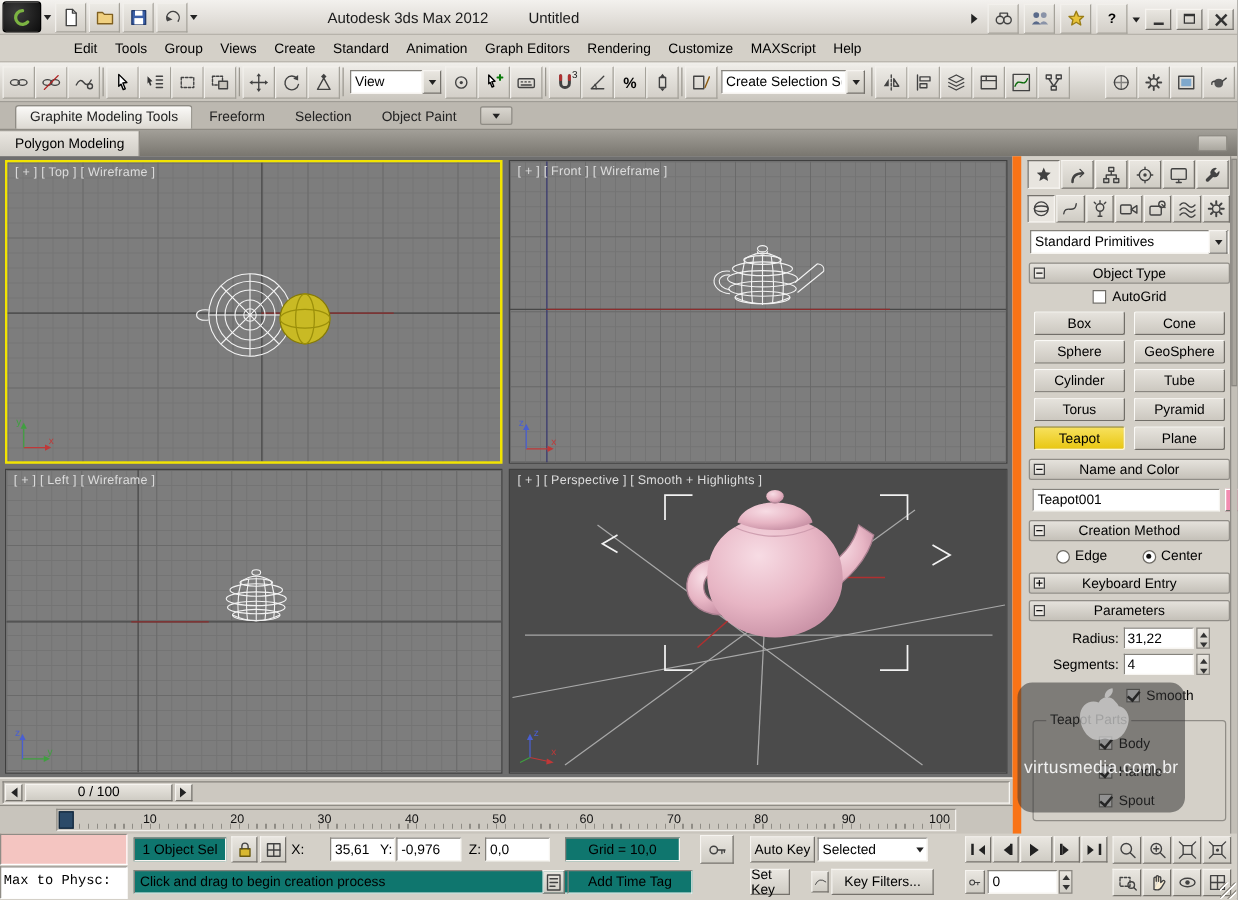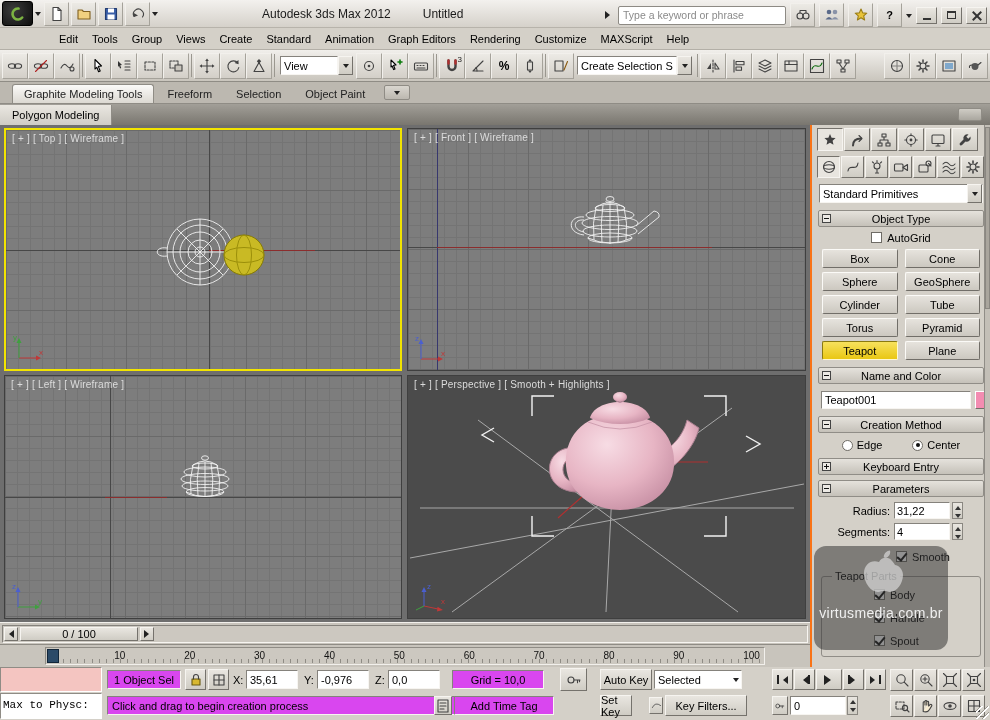--- a/index.html
+++ b/index.html
@@ -53,21 +53,21 @@
 .vp-grid{position:absolute;inset:0;background-color:#7d7d7d;background-image:linear-gradient(to right,#6a6a6a 1px,transparent 1px),linear-gradient(to bottom,#6a6a6a 1px,transparent 1px),linear-gradient(to right,#747474 1px,transparent 1px),linear-gradient(to bottom,#747474 1px,transparent 1px);background-size:60px 60px,60px 60px,12px 12px,12px 12px}
 .vp-persp-bg{position:absolute;inset:0;background:#4b4b4b}
 .axis-v{position:absolute;top:0;bottom:0;width:1px;background:#474747}
 .axis-h{position:absolute;left:0;right:0;height:1px;background:#474747}
 .axis-red{position:absolute;height:1px;background:#8b2d2d}
 .axis-blue{position:absolute;top:0;bottom:0;width:1px;background:#37376e}
 .vp-label{position:absolute;left:6px;top:3px;color:#dcdcdc;font-size:10px;letter-spacing:.2px;white-space:nowrap}
 .tripod{position:absolute;left:6px;bottom:4px}
 .vpsvg{position:absolute}
 
-#cmd-panel{position:absolute;left:810px;top:125px;width:180px;height:542px;background:#d4d0c8;border-left:2px solid #f97316}
+#cmd-panel{position:absolute;left:810px;top:125px;width:180px;height:542px;background:#d4d0c8;border-left:7px solid #f97316}
 .cp-tabs{display:flex;gap:1px;padding:3px 6px 1px 5px}
 .cp-tab{width:26px;height:23px;display:flex;align-items:center;justify-content:center;border:1px solid;border-color:#f6f4f0 #75726c #75726c #f6f4f0;background:linear-gradient(#e9e6e0,#cfccc4)}
 .cp-tab.active,.cp-cat.active{border-color:#75726c #f6f4f0 #f6f4f0 #75726c;background:#e8e5df}
 .cp-cats{display:flex;gap:1px;padding:4px 6px 2px 5px}
 .cp-cat{width:23px;height:22px;display:flex;align-items:center;justify-content:center;border:1px solid;border-color:#f6f4f0 #75726c #75726c #f6f4f0;background:linear-gradient(#e9e6e0,#cfccc4)}
 .cp-dd{padding:4px 7px 2px}
 .cp-dd-field{display:flex;height:19px;align-items:center}
 .cp-dd-field span.val{flex:1;padding-left:3px;white-space:nowrap;overflow:hidden}
 .rollout{height:17px;margin:5px 6px 3px;background:linear-gradient(#e5e2dc,#c5c1b9);border:1px solid #908d87;border-radius:2px;display:flex;align-items:center;justify-content:center;position:relative}
 .sign{position:absolute;left:3px;top:3px;width:9px;height:9px;border:1px solid #444;background:#ece9e4}
@@ -114,21 +114,21 @@
 .ruler-ticks{position:absolute;left:3px;right:3px;bottom:1px;height:4px;background:repeating-linear-gradient(90deg,#8f8c85 0 1px,transparent 1px 7.1px)}
 .ruler-nums{position:absolute;left:4px;right:4px;top:0;bottom:2px;display:flex;justify-content:space-between;align-items:center;font-size:10px;color:#111}
 .frame-marker{position:absolute;left:1px;top:1px;width:12px;height:14px;background:#2b4a68;border:1px solid #12263a}
 
 #statusrow,#promptrow{position:absolute;left:0;width:990px;background:#d4d0c8}
 #statusrow{top:667px;height:26px}
 #promptrow{top:693px;height:27px}
 .mini-pink{position:absolute;left:0;top:0;width:102px;height:25px;background:#f4c5c1;border:1px solid;border-color:#8f8c85 #fff #fff #8f8c85}
 .mini-white{position:absolute;left:0;top:0;width:102px;height:26px;background:#fff;border:1px solid;border-color:#8f8c85 #fff #fff #8f8c85;font:11px "Liberation Mono",monospace;padding:5px 2px;white-space:nowrap;overflow:hidden}
 .s-field{position:absolute;display:flex;align-items:center;justify-content:center;font-size:11px}
-.s-sunk{border:1px solid;border-color:#85827c #f7f5f1 #f7f5f1 #85827c;background:#d946ef}
+.s-sunk{border:1px solid;border-color:#85827c #f7f5f1 #f7f5f1 #85827c;background:#0f766e}
 .s-btn{position:absolute;display:flex;align-items:center;justify-content:center;border:1px solid;border-color:#f6f4f0 #75726c #75726c #f6f4f0;background:linear-gradient(#e9e6e0,#cfccc4)}
 .s-lbl{position:absolute;font-size:11px}
 .s-input{position:absolute;height:19px;padding:0 3px}
 .pb-cluster{position:absolute;left:772px;top:2px;display:flex;gap:1px}
 .pb-btn{width:21px;height:21px;display:flex;align-items:center;justify-content:center;border:1px solid;border-color:#f6f4f0 #75726c #75726c #f6f4f0;background:linear-gradient(#e9e6e0,#cfccc4)}
 .pb-play{width:26px}
 .bar{width:2px;height:9px;background:#222}
 .nav-cluster{position:absolute;left:890px;top:2px;display:flex;gap:1px}
 .nav-btn{width:23px;height:22px;display:flex;align-items:center;justify-content:center;border:1px solid;border-color:#f6f4f0 #75726c #75726c #f6f4f0;background:linear-gradient(#e9e6e0,#cfccc4)}
 .grip{position:absolute;right:1px;bottom:1px;width:13px;height:13px;background:repeating-linear-gradient(135deg,transparent 0 3px,#9a968e 3px 4px,#fff 4px 5px)}
@@ -172,21 +172,20 @@
           </svg>
         </div>
       <span class="tri-d"></span>
     </div>
     <div class="tb-title">
       <span>Autodesk 3ds Max  2012</span>
       <span>Untitled</span>
     </div>
     <div class="infocenter">
       <span class="tri-r"></span>
-      <input id="search-input" placeholder="Type a keyword or phrase" style="">
       <div class="tbtn">
           <svg class="i" viewBox="0 0 16 16">
             <circle cx="5" cy="9" r="3"></circle>
             <circle cx="11" cy="9" r="3"></circle>
             <path d="M5 6 V3.5 H11 V6"></path>
           </svg>
         </div>
       <div class="tbtn">
           <svg class="i" viewBox="0 0 16 16">
             <circle cx="5" cy="5" r="2.3" fill="#5a6a8a" stroke="none"></circle>
@@ -822,21 +821,21 @@
           <path d="M5.5 7 V5 a2.5 2.5 0 0 1 5 0 V7"></path>
         </svg>
       </div>
     <div class="s-btn" style="left:208px;top:2px;width:21px;height:21px">
         <svg class="i" viewBox="0 0 16 16">
           <rect x="3" y="3" width="10" height="10"></rect>
           <path d="M8 3 V13 M3 8 H13"></path>
         </svg>
       </div>
     <span class="s-lbl" style="left:233px;top:7px">X:</span>
-    <input class="white-field s-input" style="left: 246px; top: 3px; width: 52px;" value="35,61">
+    <input class="white-field s-input" style="left: 264px; top: 3px; width: 52px;" value="35,61">
     <span class="s-lbl" style="left:304px;top:7px">Y:</span>
     <input class="white-field s-input" style="left: 317px; top: 3px; width: 52px;" value="-0,976">
     <span class="s-lbl" style="left:375px;top:7px">Z:</span>
     <input class="white-field s-input" style="left: 388px; top: 3px; width: 52px;" value="0,0">
     <div class="s-field s-sunk" style="left:452px;top:3px;width:92px;height:19px">Grid = 10,0</div>
     <div class="s-btn" style="left:560px;top:1px;width:27px;height:23px">
         <svg class="i" viewBox="0 0 16 16">
           <circle cx="5" cy="8" r="3"></circle>
           <path d="M8 8 H14 M11.5 8 V10.8 M13.5 8 V9.8"></path>
         </svg>

